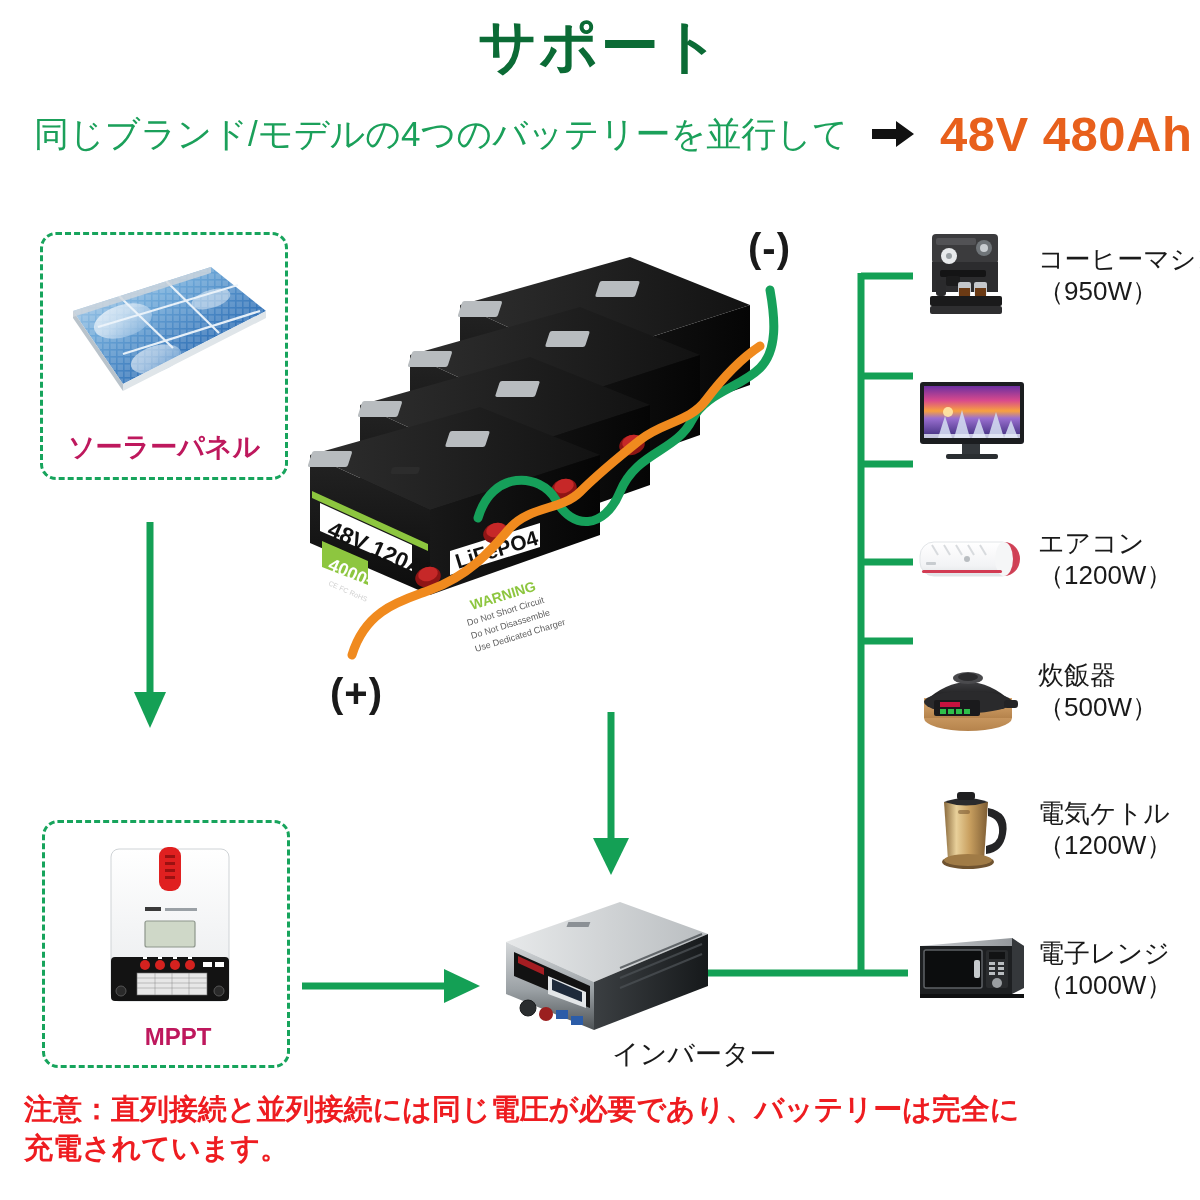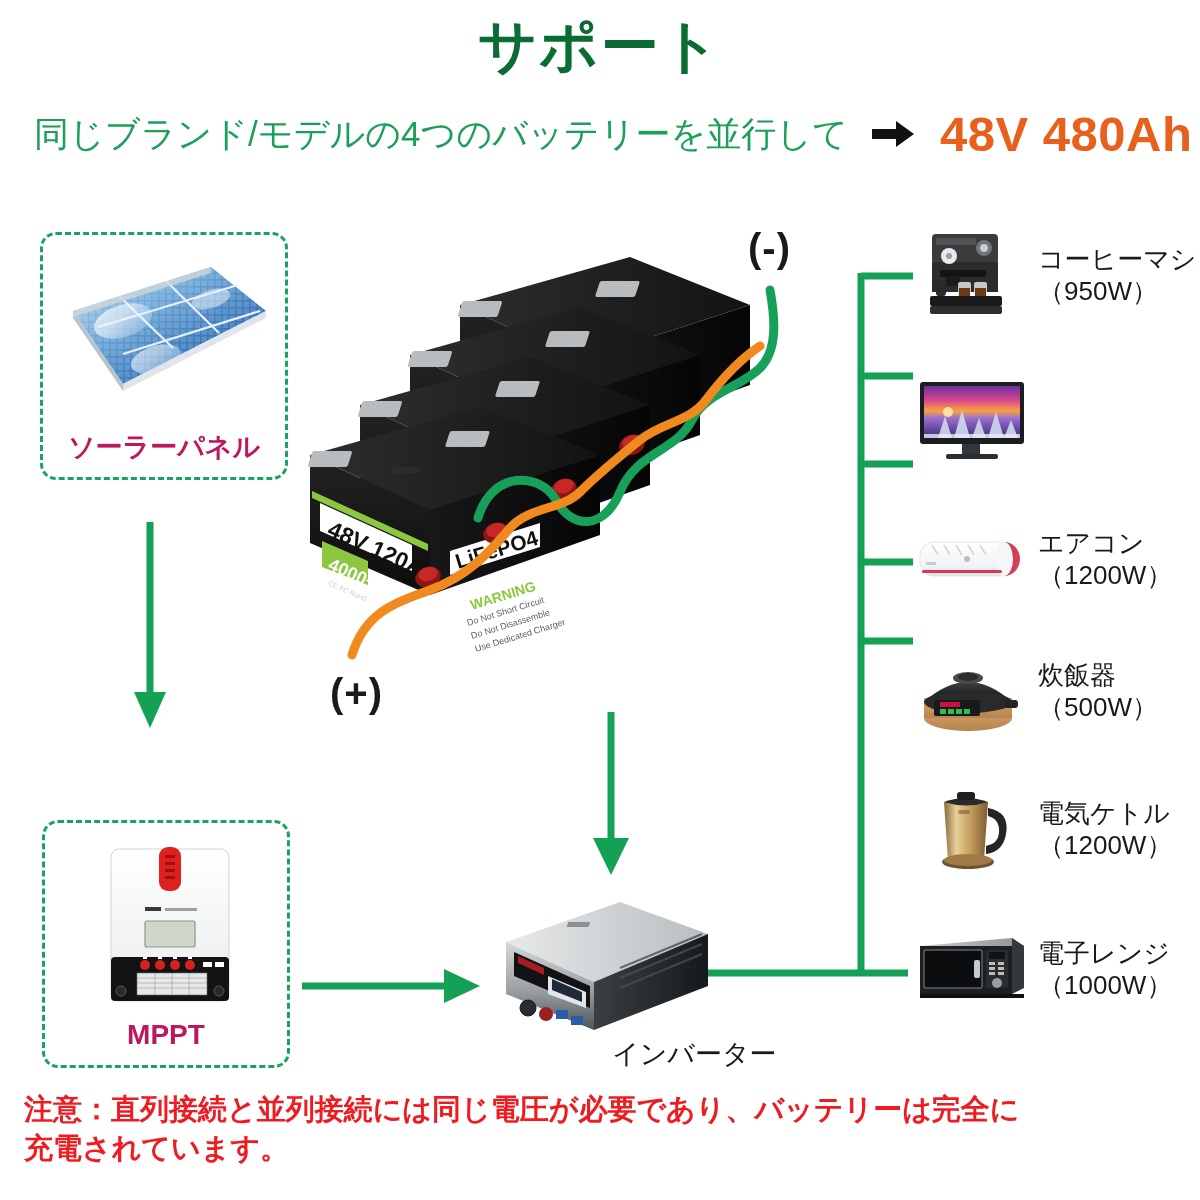--- a/index.html
+++ b/index.html
@@ -40,21 +40,21 @@
     border-radius: 16px;
     background: #fff;
   }
   .dbox-caption {
     position: absolute; width: 100%; text-align: center;
     font-size: 27px; font-weight: 700; color: #be185d;
   }
   #solar-box { left: 40px; top: 232px; width: 248px; height: 248px; }
   #solar-caption { left: 0; bottom: 12px; }
   #mppt-box { left: 42px; top: 820px; width: 248px; height: 248px; }
-  #mppt-caption { left: 0; bottom: 14px; font-size: 28px; margin-top: 12px; }
+  #mppt-caption { left: 12px; bottom: 14px; font-size: 24px; margin-top: 12px; }
 
   
   .solar-wrap { position: absolute; left: 18px; top: 24px; width: 212px; height: 170px; }
 
   
   .mppt-wrap { position: absolute; left: 52px; top: 14px; width: 146px; height: 188px; }
 
   
   #battery-stack { position: absolute; left: 300px; top: 255px; width: 520px; height: 420px; }
 

